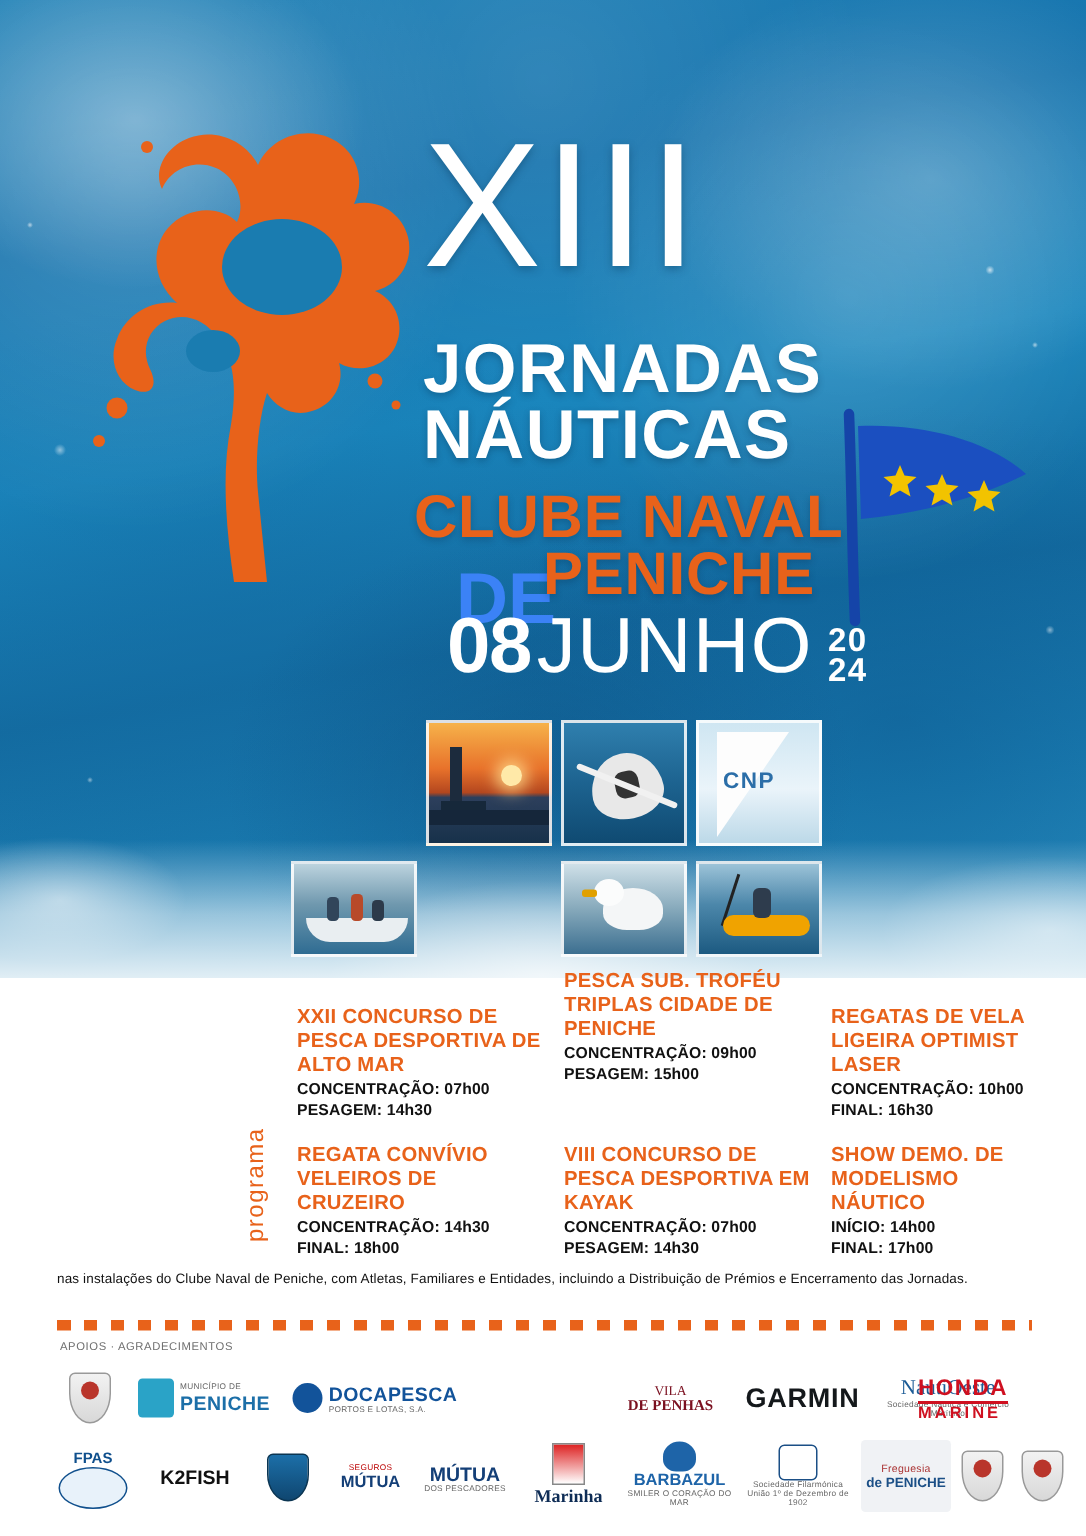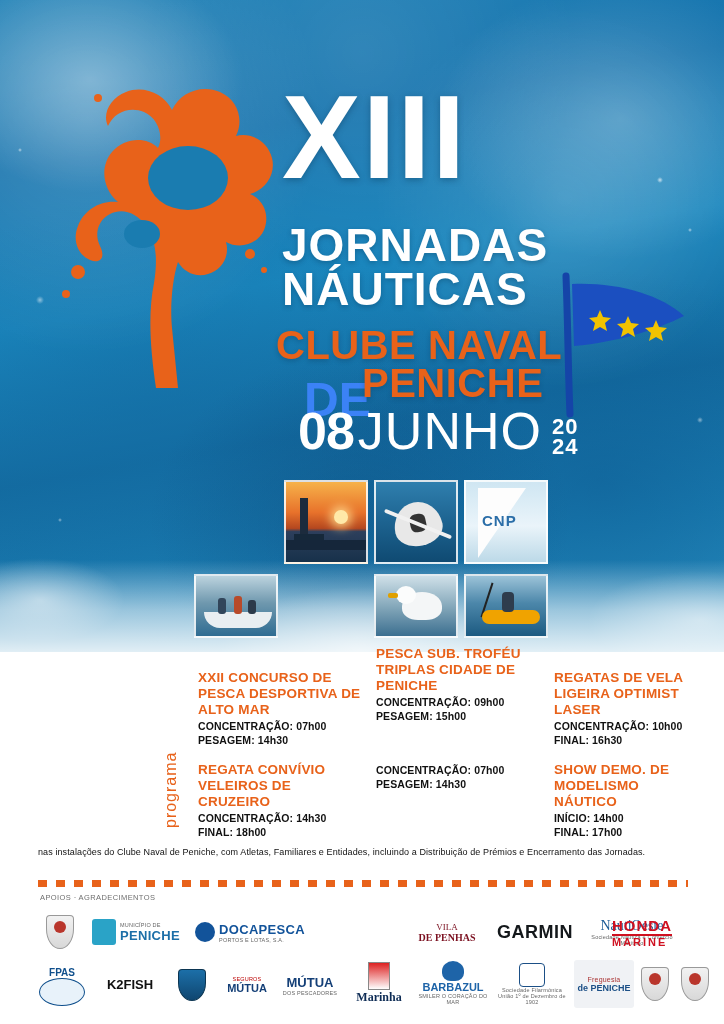--- a/index.html
+++ b/index.html
@@ -47,21 +47,21 @@
       radial-gradient(circle 3px at 700px 420px, rgba(255,255,255,.5), rgba(255,255,255,0)),
       radial-gradient(circle 2px at 60px 520px, rgba(255,255,255,.5), rgba(255,255,255,0));
   }
 
   
   .coral{position:absolute;left:38px;top:58px;width:260px;height:330px;}
 
   
   .title-xiii{
     position:absolute;left:282px;top:78px;
-    font-size:118px;line-height:1;font-weight:bold;letter-spacing:2px;
+    font-size:118px;line-height:1;font-weight:normal;letter-spacing:2px;
     color:#ffffff;font-family:"Liberation Sans", sans-serif;
     text-shadow:0 2px 6px rgba(0,40,70,.35);
   }
   .title-jornadas{
     position:absolute;left:282px;top:222px;
     font-size:46px;line-height:1.02;font-weight:bold;letter-spacing:1px;
     color:#ffffff;text-shadow:0 2px 5px rgba(0,40,70,.3);
   }
   .title-nauticas{
     position:absolute;left:282px;top:266px;
@@ -287,20 +287,21 @@
     <div class="ev-line">CONCENTRAÇÃO: 10h00</div>
     <div class="ev-line">FINAL: 16h30</div>
   </div>
 
   <div class="col" style="left:198px;top:762px;width:165px;">
     <div class="ev-title">REGATA CONVÍVIO VELEIROS DE CRUZEIRO</div>
     <div class="ev-line">CONCENTRAÇÃO: 14h30</div>
     <div class="ev-line">FINAL: 18h00</div>
   </div>
   <div class="col" style="left:376px;top:762px;width:165px;">
+    <div class="ev-title">VIII CONCURSO DE PESCA DESPORTIVA EM KAYAK</div>
     <div class="ev-line">CONCENTRAÇÃO: 07h00</div>
     <div class="ev-line">PESAGEM: 14h30</div>
   </div>
   <div class="col" style="left:554px;top:762px;width:150px;">
     <div class="ev-title">SHOW DEMO. DE MODELISMO NÁUTICO</div>
     <div class="ev-line">INÍCIO: 14h00</div>
     <div class="ev-line">FINAL: 17h00</div>
   </div>
 
   <div class="dinner">

